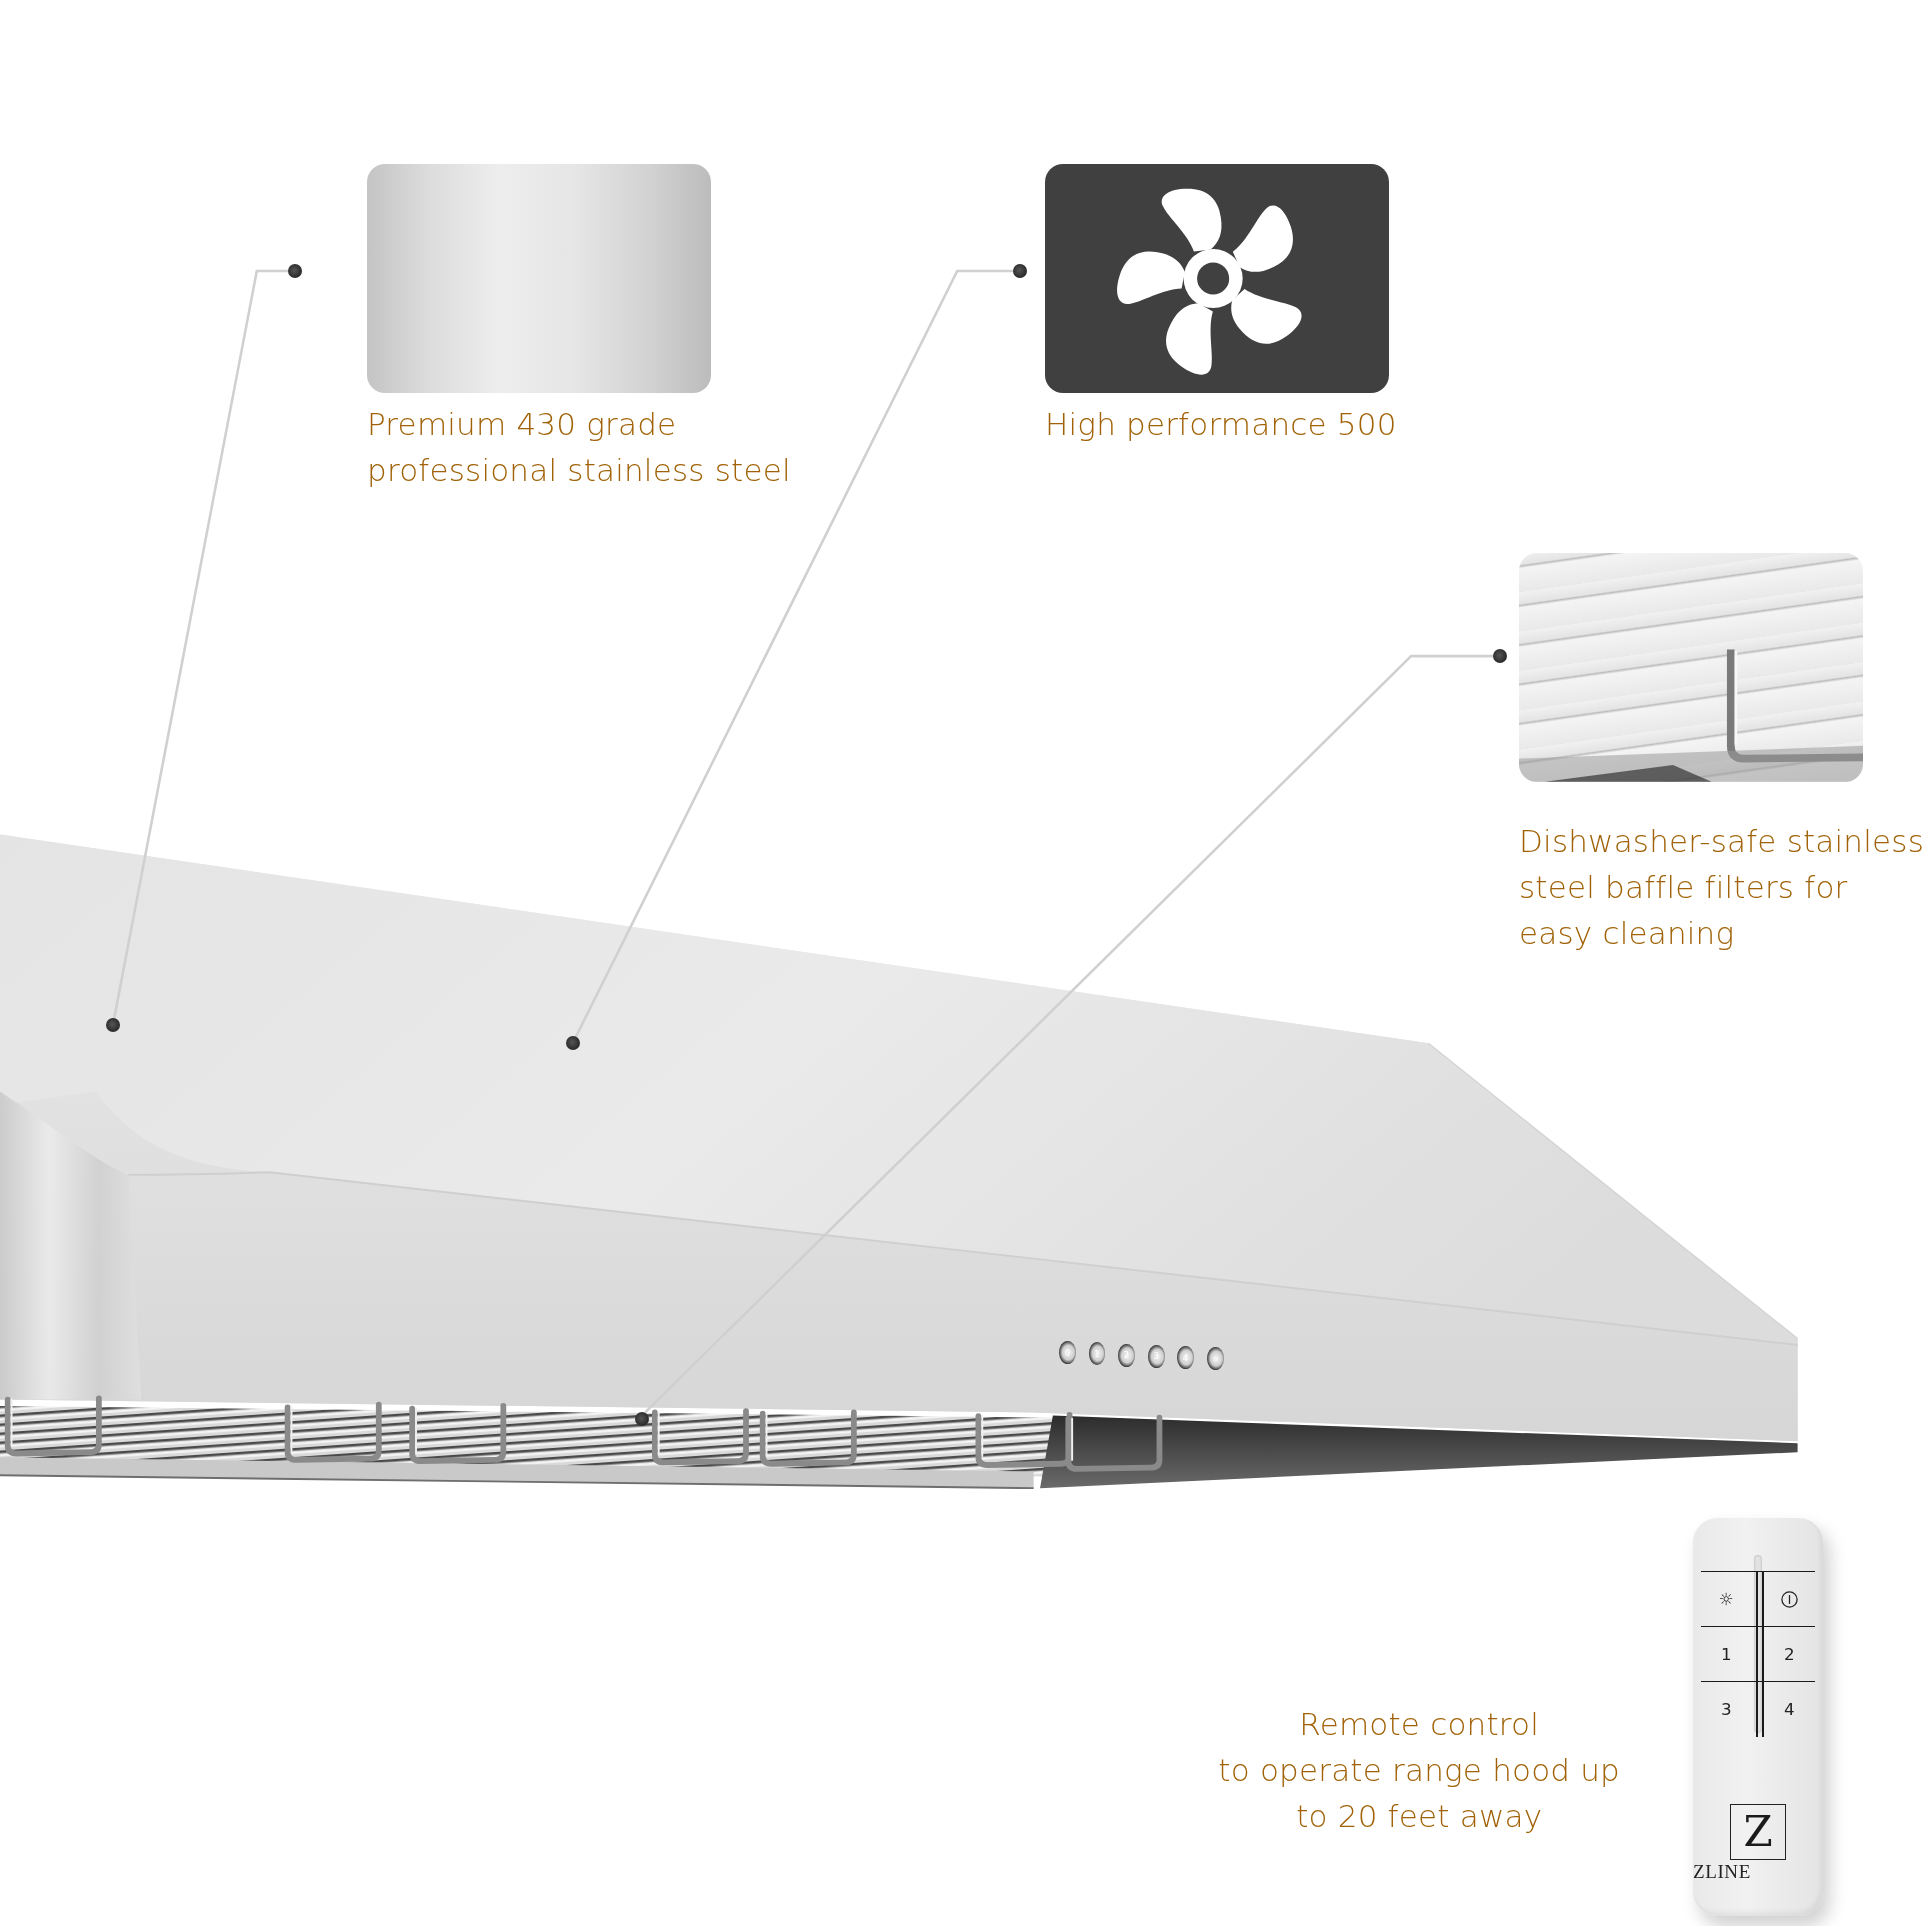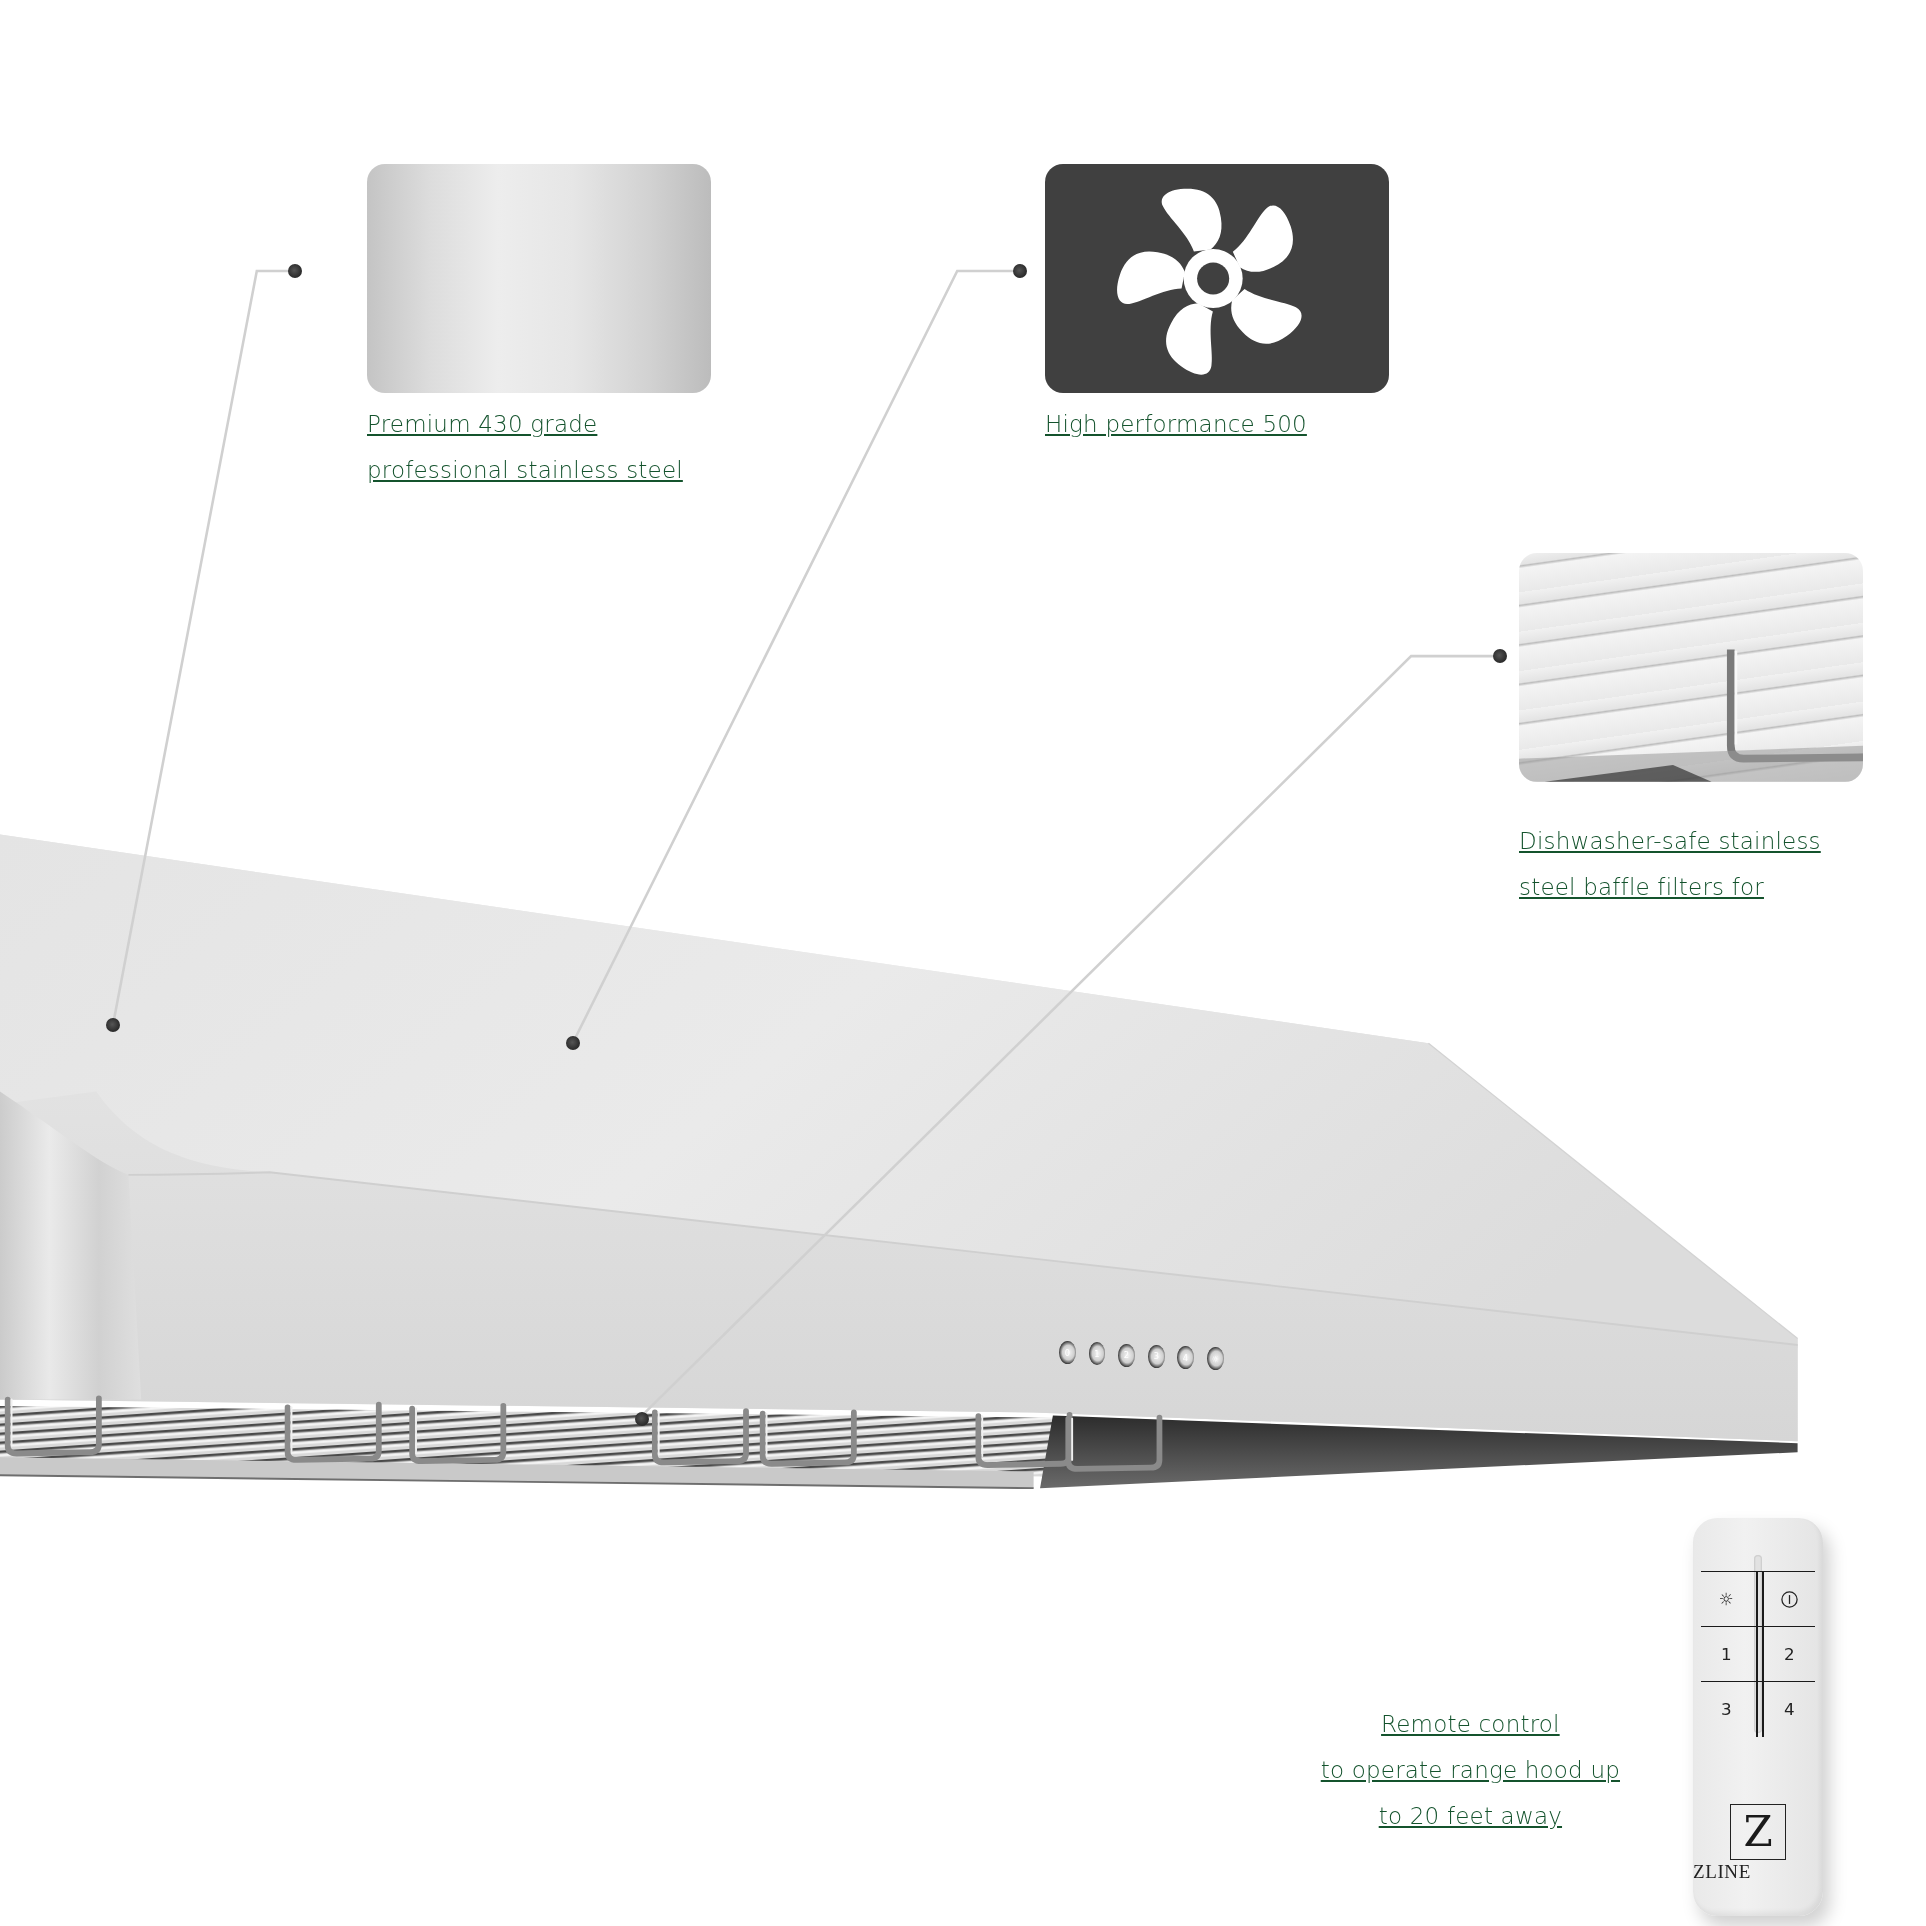--- a/index.html
+++ b/index.html
@@ -6,22 +6,22 @@
   body { width:1926px; height:1926px; position:relative; overflow:hidden;
          font-family:"DejaVu Sans", "Liberation Sans", sans-serif; color:#111; }
   .abs { position:absolute; }
   .scene { position:absolute; left:0; top:0; width:1926px; height:1926px; }
   .card { position:absolute; border-radius:18px; overflow:hidden; }
   .card-steel { left:367px; top:164px; width:344px; height:229px;
     background:linear-gradient(90deg,#c4c4c4 0%,#dcdcdc 18%,#ededed 38%,#e6e6e6 60%,#d2d2d2 82%,#bcbcbc 100%); }
   .card-fan { left:1045px; top:164px; width:344px; height:229px; background:#404040; }
   .card-filter { left:1519px; top:553px; width:344px; height:229px;
     background:repeating-linear-gradient(172deg,#f1f1f1 0px,#e4e4e4 11.6px,#bdbdbd 13px,#f4f4f4 15.4px,#e9e9e9 39px); }
-  .caption { position:absolute; font-size:23px; line-height:46px; font-weight:300;
-    letter-spacing:0.2px; color:#14532d; white-space:nowrap;text-decoration:underline; }
+  .caption { position:absolute; font-size:31px; line-height:46px; font-weight:300;
+    letter-spacing:0.2px; color:#a16207; white-space:nowrap; }
   .caption.right { text-align:center; }
   .leader-dot { position:absolute; width:14px; height:14px; border-radius:50%;
     background:radial-gradient(circle at 45% 45%,#555 0%,#2f2f2f 60%,#222 100%); transform:translate(-7px,-7px); }
   .remote { position:absolute; left:1693px; top:1518px; width:130px; height:398px;
     border-radius:24.4px; background:linear-gradient(90deg,#e9e9e9 0%,#f1f1f1 40%,#e4e4e4 100%);
     box-shadow:6.4px 10.3px 16.7px rgba(0,0,0,0.18), inset -2.6px -3.9px 5.1px rgba(0,0,0,0.06); }
   .remote-slot { position:absolute; left:61px; top:37px; width:7.7px; height:178px;
     border-radius:3.9px; background:#e2e2e2; box-shadow:inset 0 0 0 1.3px #cfcfcf; }
   .remote-grid { position:absolute; left:7.7px; top:53px; width:114px; }
   .remote-row { position:relative; height:54px; border-top:1.9px solid #1a1a1a; }
@@ -164,20 +164,21 @@
     <svg width="344" height="229" viewBox="0 0 536 356">
       <path d="M330,150 L330,300 Q330,320 350,320 L536,318" fill="none" stroke="#7a7a7a" stroke-width="12"></path>
       <path d="M338,152 L338,298" stroke="#f8f8f8" stroke-width="4"></path>
       <path d="M0,320 L536,300 L536,356 L0,356 Z" fill="#9a9a9a" opacity="0.55"></path>
       <path d="M40,356 L240,330 L300,356 Z" fill="#333" opacity="0.7"></path>
     </svg>
   </div>
   <div class="caption" style="left:1519px;top:818px;">
     <div>Dishwasher-safe stainless</div>
     <div>steel baffle filters for</div>
+    <div>easy cleaning</div>
   </div>
 
   <div class="caption right" style="right:306px;top:1701px;">
     <div>Remote control</div>
     <div>to operate range hood up</div>
     <div>to 20 feet away</div>
   </div>
 
   <div class="remote">
     <div class="remote-slot"></div>

